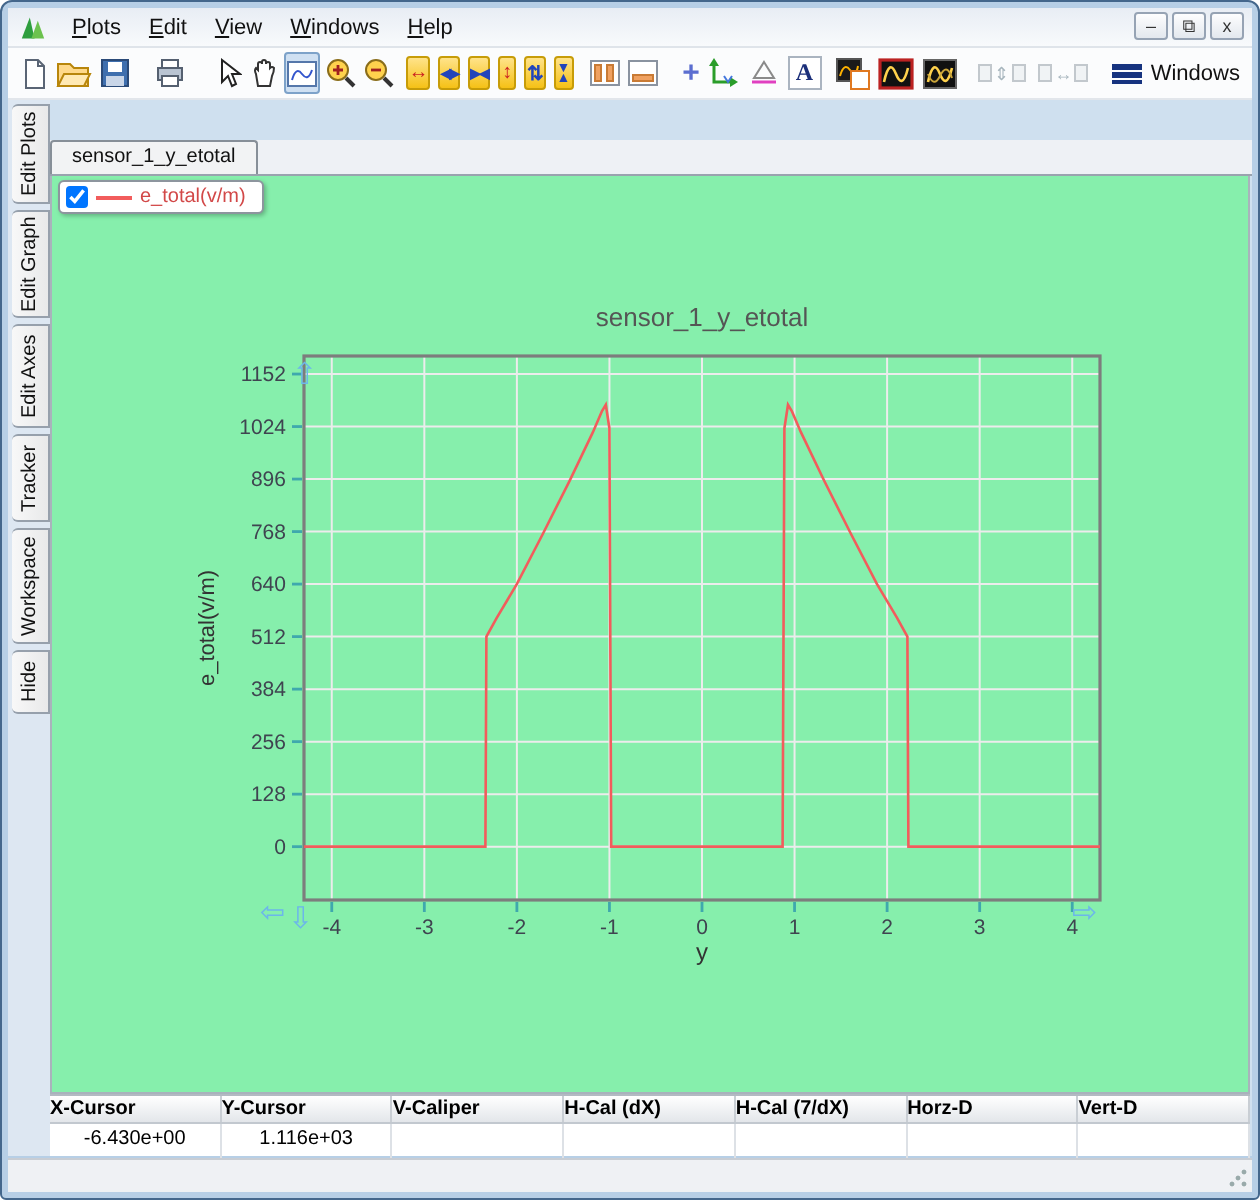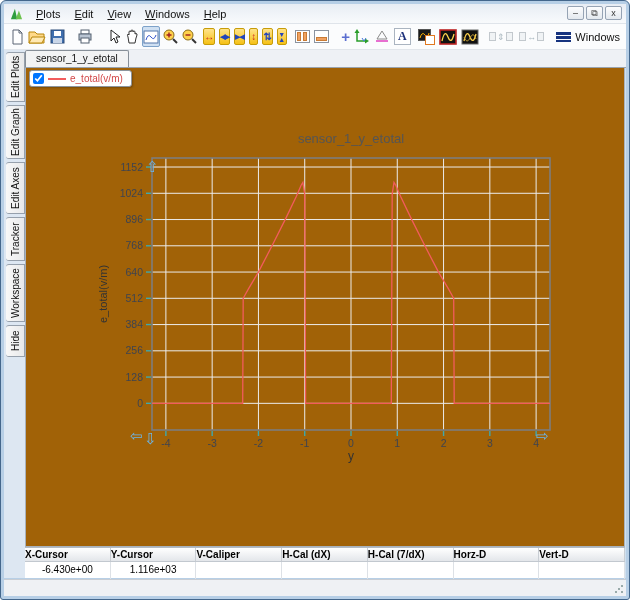--- a/index.html
+++ b/index.html
@@ -62,26 +62,26 @@
                  background:linear-gradient(#16337f 0 3px, transparent 3px 4px, #16337f 4px 7px, transparent 7px 8px, #16337f 8px 10px); }
   .layout-label { font-size:11px; color:#111; white-space:nowrap; }
 
   
   .content-row { flex:1; display:flex; background:#cfe0ef; min-height:0; }
   .side-col { width:21px; background:#dde7f2; padding-top:2px; display:flex; flex-direction:column; align-items:flex-end; }
   .side-tab { writing-mode:vertical-rl; transform:rotate(180deg); font-size:10px; color:#111;
               background:linear-gradient(90deg,#e8e9ea,#f8f8f8); border:1px solid #96a0ac; border-right:none;
               border-radius:0 3px 3px 0; width:19px; display:flex; align-items:center; justify-content:center;
               margin-bottom:3px; cursor:default; }
-  .main-col { flex:1; display:flex; flex-direction:column; min-width:0; }
+  .main-col { flex:1; display:flex; flex-direction:column; min-width:0;margin-top:20px; }
   .tabstrip { height:18px; background:#eef1f5; border-bottom:1px solid #99a3ae; display:flex; align-items:flex-end; }
   .tab { height:17px; background:#f2f3f4; border:1px solid #878f98; border-bottom:none; border-radius:2px 2px 0 0;
          font-size:10px; color:#111; padding:2px 10px 0 10px; }
 
-  .panel { flex:1; background:#a16207; border:1px solid #a9b2bc; border-top:none; margin-right:1px; position:relative; }
+  .panel { flex:1; background:#86efac; border:1px solid #a9b2bc; border-top:none; margin-right:1px; position:relative; }
 
   
   .legend { position:absolute; left:3px; top:2px; height:17px; display:flex; align-items:center; gap:4px;
             background:#fff; border:1px solid #8d959e; border-radius:3px; padding:0 8px 0 3px;
             box-shadow:1px 1px 2px rgba(0,0,0,.25); }
   .legend input { width:11px; height:11px; }
   .legend .line-sample { width:18px; height:0; border-top:2px solid #f25c5c; }
   .legend .leg-label { font-size:10px; color:#d24848; }
 
   .plot-svg { position:absolute; left:66px; top:59px; }

